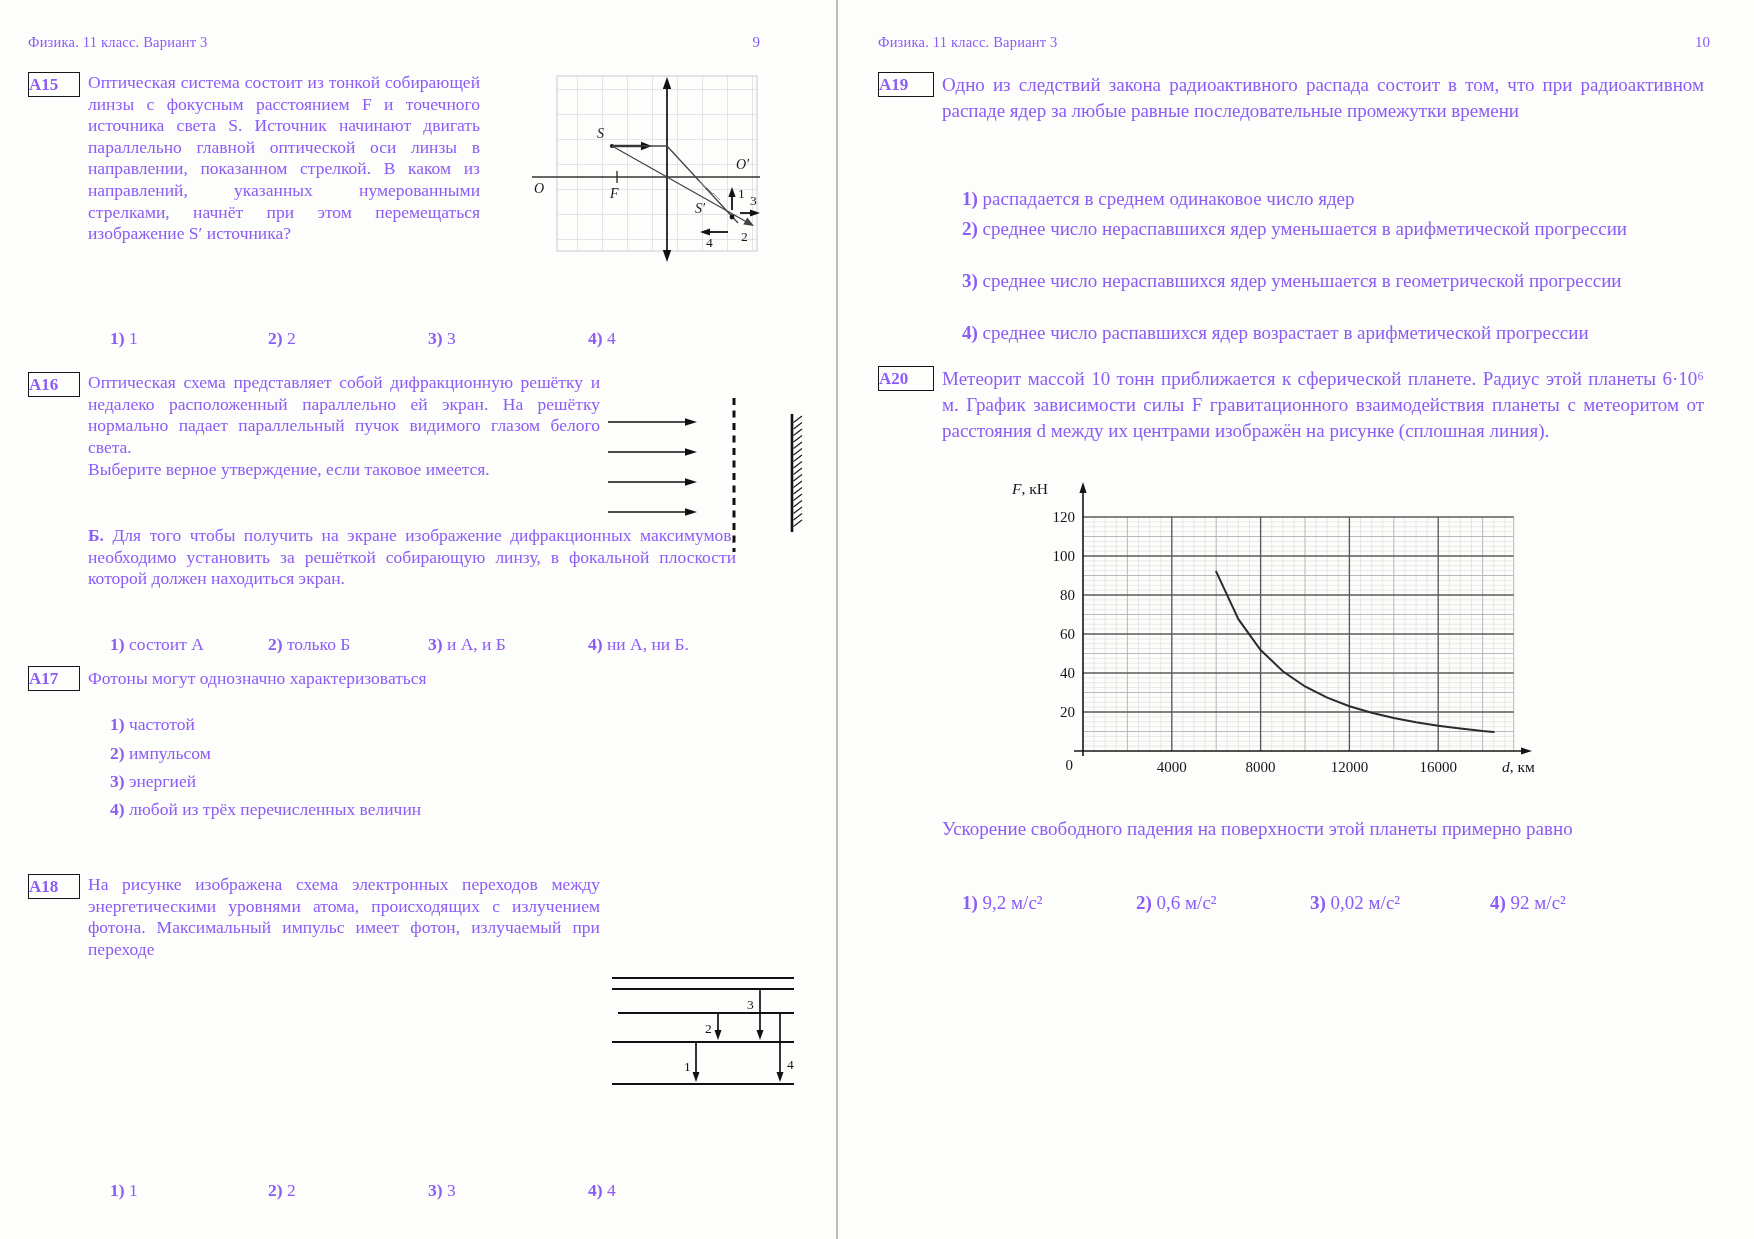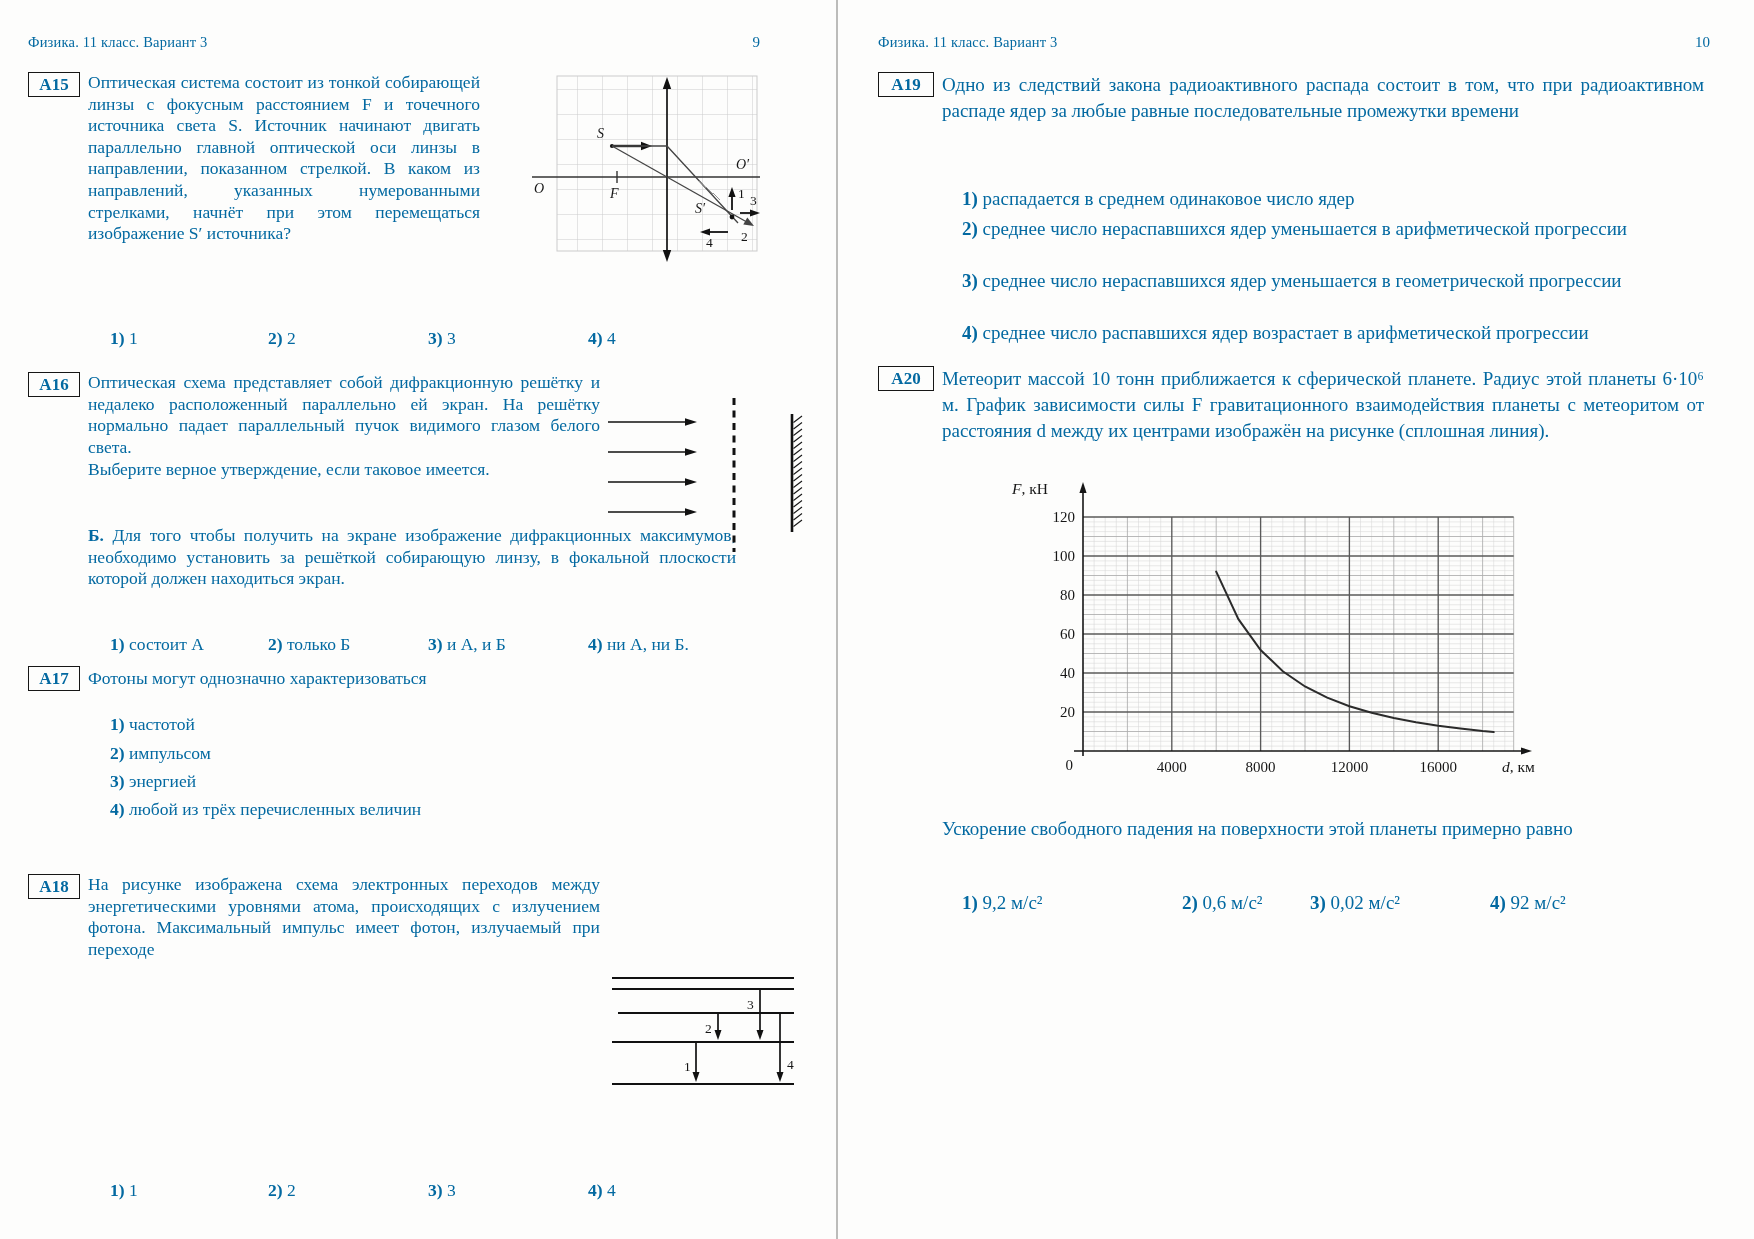--- a/index.html
+++ b/index.html
@@ -1,21 +1,21 @@
 <!DOCTYPE html>
 <html><head>
 <meta charset="utf-8">
 <style>
   html,body{margin:0;padding:0;background:#e9e9e7;}
   .sheet{position:relative;width:1754px;height:1239px;background:#fdfdfc;
-         font-family:"Liberation Serif","DejaVu Serif",serif;color:#0369a1;overflow:hidden;}
+         font-family:"Liberation Serif","DejaVu Serif",serif;color:#8b5cf6;overflow:hidden;}
   .divider{position:absolute;left:836px;top:0;width:2px;height:1239px;background:#bcbcba;}
   .hdr{position:absolute;font-size:14.5px;letter-spacing:.2px;}
   .pnum{position:absolute;font-size:15px;text-align:right;}
-  .qbox{position:absolute;width:50px;height:23px;border:1.7px solid #161616;text-align:center;
+  .qbox{position:absolute;width:50px;height:23px;border:1.7px solid #161616;
         font-weight:700;font-size:17px;line-height:23px;background:#fdfdfc;}
   .qbox.r{width:54px;}
   .qtext{position:absolute;font-size:17.5px;line-height:21.6px;text-align:justify;}
   .rtext{position:absolute;font-size:19px;line-height:26px;text-align:justify;}
   .noj{text-align:left;}
   .op{position:absolute;font-size:17.5px;white-space:nowrap;margin-top:36px;}
   .rop{font-size:19px;}
   .onum{font-weight:700;}
   .optline{position:absolute;font-size:17.5px;white-space:nowrap;}
   .hang{text-indent:-30px;padding-left:30px;}
@@ -305,17 +305,17 @@
         <text x="450.2" y="296" font-size="15" text-anchor="middle">16000</text>
         <text x="60" y="18" font-size="15.5" text-anchor="end"><tspan font-style="italic">F</tspan><tspan>, кН</tspan></text>
         <text x="514" y="296" font-size="15.5" text-anchor="start"><tspan font-style="italic">d</tspan><tspan>, км</tspan></text>
       </g>
     </svg>
 
   <div class="rtext noj" style="left:942px;top:816px;width:780px">Ускорение свободного падения на поверхности этой планеты примерно равно</div>
 
   <div>
     <span class="op rop" style="left:962px;top:856px"><b class="onum">1)</b>&nbsp;<span>9,2 м/с²</span></span>
-    <span class="op rop" style="left:1182px;top:856px"><b class="onum">2)</b>&nbsp;<span>0,6 м/с²</span></span>
+    <span class="op rop" style="left:1136px;top:856px"><b class="onum">2)</b>&nbsp;<span>0,6 м/с²</span></span>
     <span class="op rop" style="left:1310px;top:856px"><b class="onum">3)</b>&nbsp;<span>0,02 м/с²</span></span>
     <span class="op rop" style="left:1490px;top:856px"><b class="onum">4)</b>&nbsp;<span>92 м/с²</span></span>
   </div>
 </div>
 
 </body></html>

